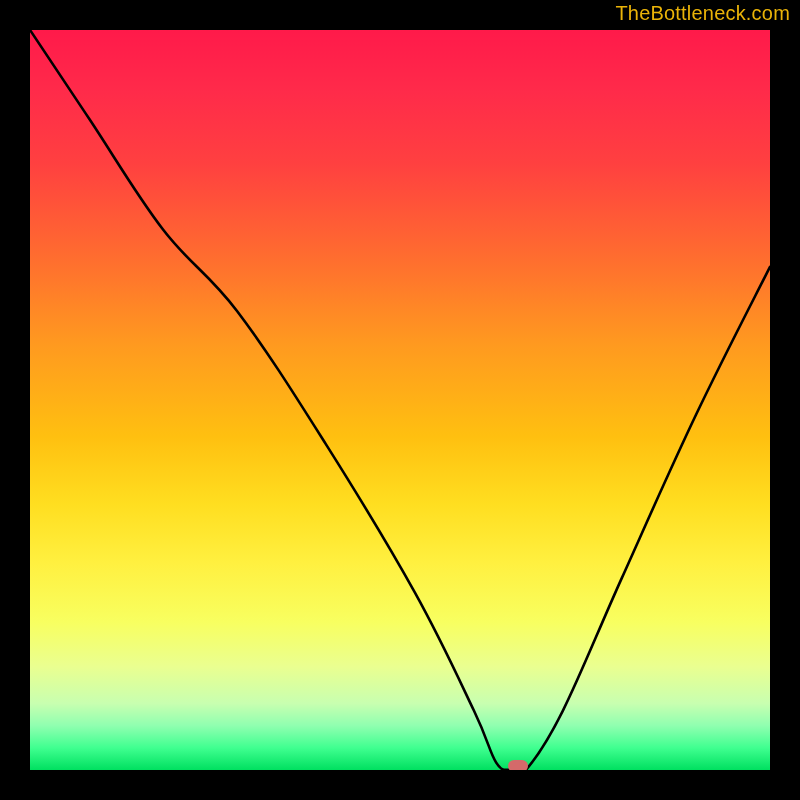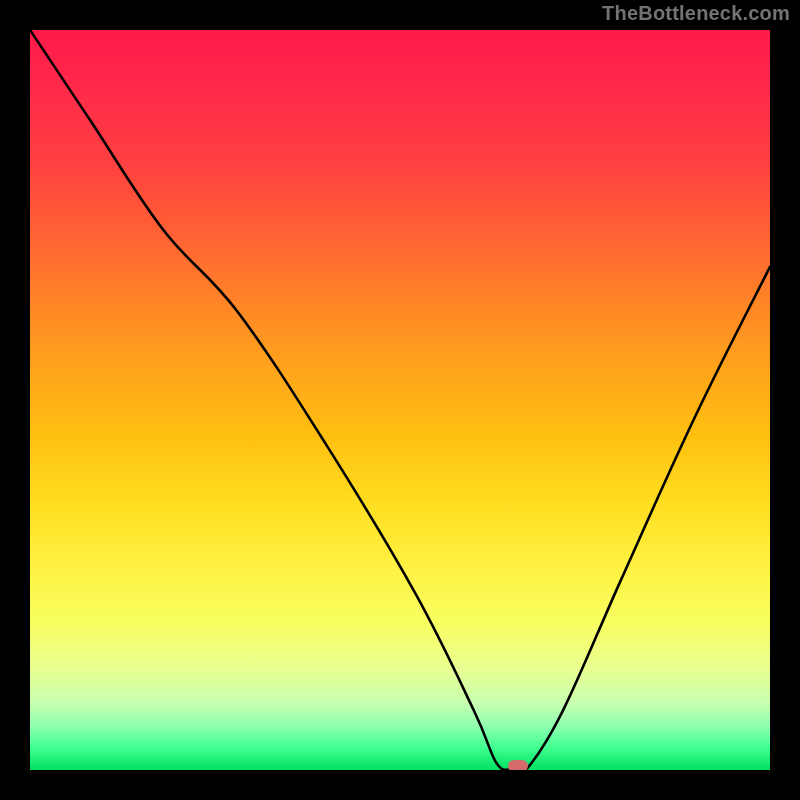--- a/index.html
+++ b/index.html
@@ -14,23 +14,23 @@
   .frame {
     position: relative;
     width: 800px;
     height: 800px;
     background: #000;
   }
   .watermark {
     position: absolute;
     top: 2px;
     right: 10px;
-    color: #737373;
+    color: #eab308;
     font-size: 20px;
-    font-weight: 700;
+    font-weight: 400;
     letter-spacing: 0.2px;
     z-index: 50;
   }
   .plot-area {
     position: absolute;
     left: 30px;
     top: 30px;
     width: 740px;
     height: 740px;
     overflow: hidden;

